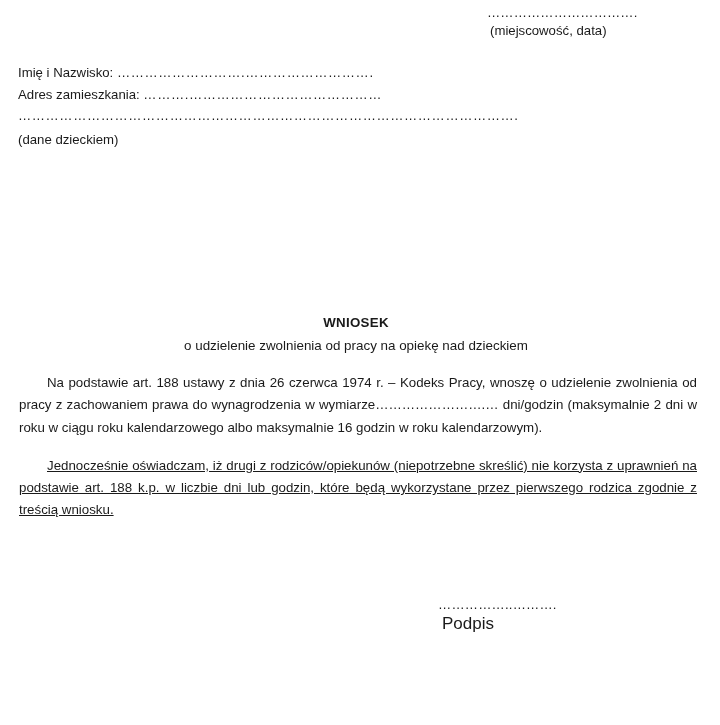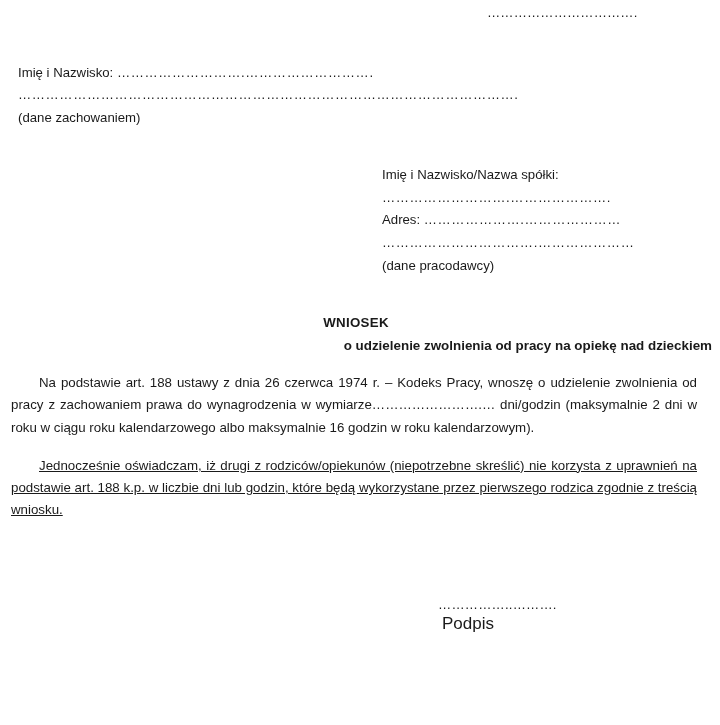--- a/index.html
+++ b/index.html
@@ -92,38 +92,37 @@
     text-align: center;
   }
   .title-main {
     font-size: 13.3px;
     font-weight: bold;
     line-height: 22px;
     letter-spacing: 0.3px;
   }
   .title-sub {
     font-size: 13.4px;
-    font-weight: bold;
+    font-weight: normal;
     line-height: 23px;
-    text-align: right;
   }
 
   
   .body-block {
     position: absolute;
     left: 3px;
     top: 372px;
     width: 694px;
   }
   .para {
     font-size: 13.3px;
     line-height: 22.3px;
     text-align: justify;
     text-justify: inter-word;
-    margin: 0 0 16px 8px;
+    margin: 0 0 16px 16px;
   }
   .para.indent { text-indent: 28px; }
   .para.last { margin-bottom: 0; text-decoration: underline; }
 
   
   .signature {
     position: absolute;
     left: 430px;
     top: 596px;
     width: 220px;
@@ -141,35 +140,30 @@
     padding-left: 12px;
   }
 </style>
 </head>
 <body>
 
 <div class="page">
 
   <div class="place-date">
     <div class="rule dots">…………………………….</div>
+    <div class="caption">(miejscowość, data)</div>
   </div>
 
   <div class="employee">
     <div class="row"><span>Imię i Nazwisko: </span><span class="dots">……………………….……………………….</span></div>
+    <div class="row"><span>Adres zamieszkania: </span><span class="dots">……….……………………………………</span></div>
     <div class="row"><span class="dots">……………………………………………………………………………………………….</span></div>
-    <div class="caption">(dane zachowaniem)</div>
+    <div class="caption">(dane dzieckiem)</div>
   </div>
 
-  <div class="employer">
-    <div class="row">Imię i Nazwisko/Nazwa spółki:</div>
-    <div class="row"><span class="dots">……………………….………………….</span></div>
-    <div class="row"><span>Adres: </span><span class="dots">………………….…………………</span></div>
-    <div class="row"><span class="dots">…………………………….…………………</span></div>
-    <div class="caption">(dane pracodawcy)</div>
-  </div>
 
   <div class="title-block">
     <div class="title-main">WNIOSEK</div>
     <div class="title-sub">o udzielenie zwolnienia od pracy na opiekę nad dzieckiem</div>
   </div>
 
   <div class="body-block">
     <p class="para indent">Na podstawie art. 188 ustawy z dnia 26 czerwca 1974 r. – Kodeks Pracy, wnoszę o udzielenie zwolnienia od pracy z zachowaniem prawa do wynagrodzenia w wymiarze…………………….… dni/godzin (maksymalnie 2 dni w roku w ciągu roku kalendarzowego albo maksymalnie 16 godzin w roku kalendarzowym).</p>
     <p class="para indent last">Jednocześnie oświadczam, iż drugi z rodziców/opiekunów (niepotrzebne skreślić) nie korzysta z uprawnień na podstawie art. 188 k.p. w liczbie dni lub godzin, które będą wykorzystane przez pierwszego rodzica zgodnie z treścią wniosku.</p>
   </div>

